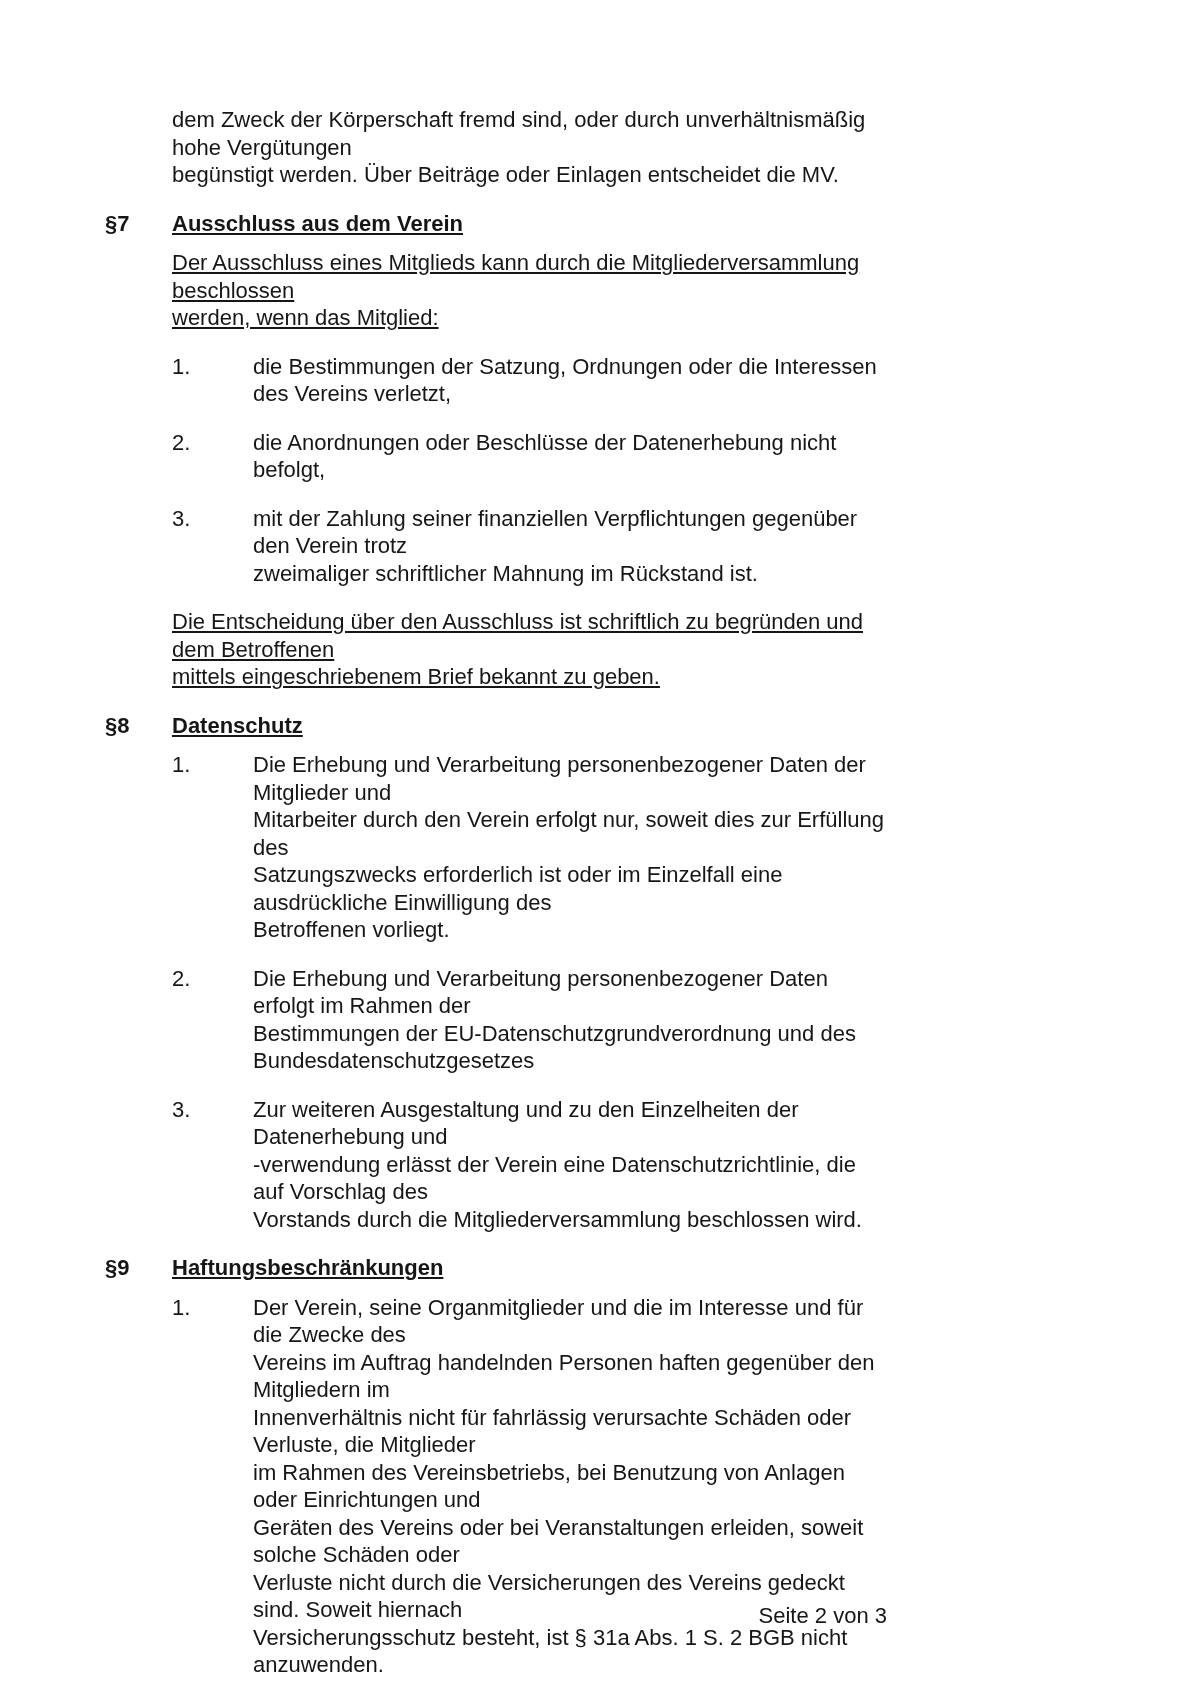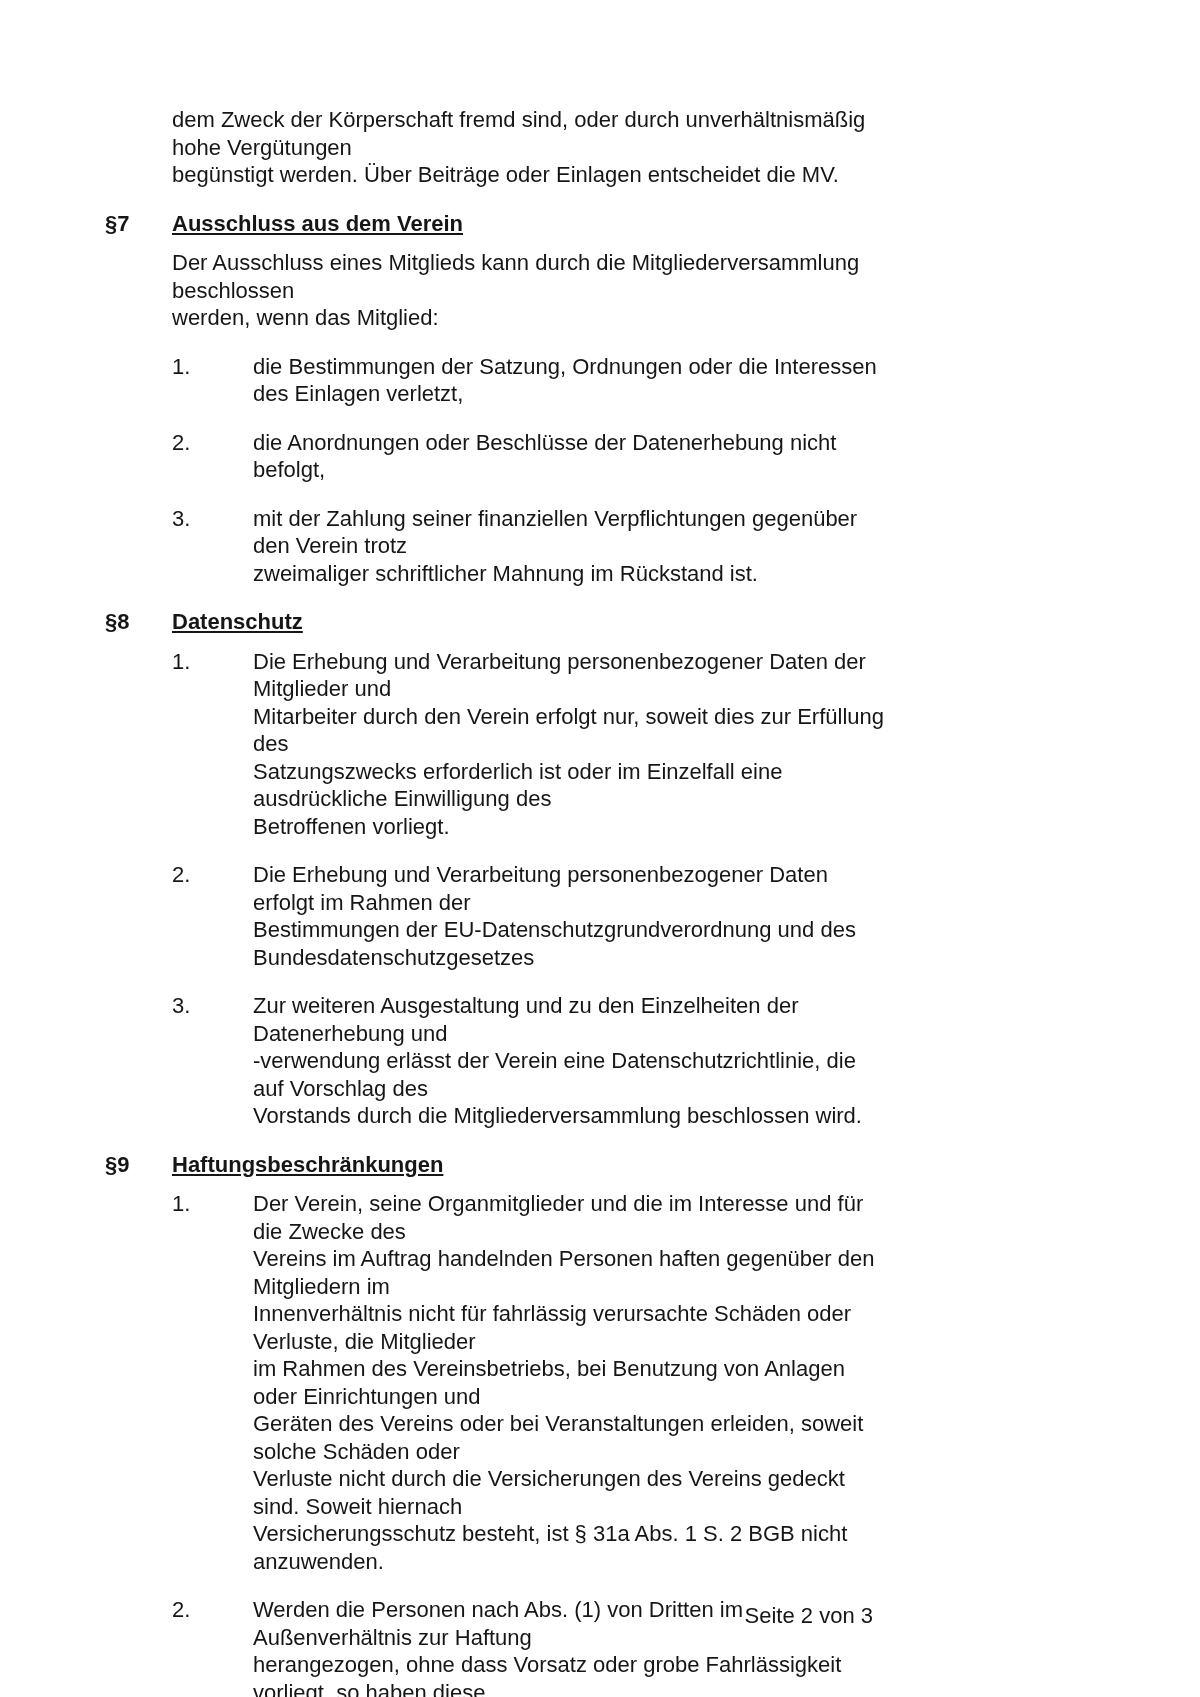--- a/index.html
+++ b/index.html
@@ -32,30 +32,31 @@
     display: flex;
     font-weight: bold;
     margin-bottom: 12px;
   }
   .sec-num { flex: 0 0 67px; }
   .sec-title { flex: 1; text-decoration: underline; }
   .sec-body { margin-left: 67px; }
   .para {
     margin: 0 0 21px 0;
     white-space: pre-line;
+    text-decoration: underline;
   }
   .item {
     display: flex;
     margin: 0 0 21px 0;
   }
   .item-num { flex: 0 0 81px; }
   .item-text { flex: 1; white-space: pre-line; }
   .footer {
     position: absolute;
-    right: 211px;
+    right: 197px;
     bottom: 68px;
     white-space: nowrap;
   }
 </style>
 </head>
 <body>
 
 <div class="doc">
   <div class="intro">dem Zweck der Körperschaft fremd sind, oder durch unverhältnismäßig hohe Vergütungen
 begünstigt werden. Über Beiträge oder Einlagen entscheidet die MV.</div>
@@ -64,31 +65,33 @@
       <div class="section">
         <div class="sec-head">
           <span class="sec-num">§7</span>
           <span class="sec-title">Ausschluss aus dem Verein</span>
         </div>
         <div class="sec-body">
           <div class="para">Der Ausschluss eines Mitglieds kann durch die Mitgliederversammlung beschlossen
 werden, wenn das Mitglied:</div>
           <div class="item">
             <span class="item-num">1.</span>
-            <span class="item-text">die Bestimmungen der Satzung, Ordnungen oder die Interessen des Einlagen verletzt,</span>
+            <span class="item-text">die Bestimmungen der Satzung, Ordnungen oder die Interessen des Vereins verletzt,</span>
           </div>
           <div class="item">
             <span class="item-num">2.</span>
             <span class="item-text">die Anordnungen oder Beschlüsse der Datenerhebung nicht befolgt,</span>
           </div>
           <div class="item">
             <span class="item-num">3.</span>
             <span class="item-text">mit der Zahlung seiner finanziellen Verpflichtungen gegenüber den Verein trotz
 zweimaliger schriftlicher Mahnung im Rückstand ist.</span>
           </div>
+          <div class="para">Die Entscheidung über den Ausschluss ist schriftlich zu begründen und dem Betroffenen
+mittels eingeschriebenem Brief bekannt zu geben.</div>
         </div>
       </div>
       <div class="section">
         <div class="sec-head">
           <span class="sec-num">§8</span>
           <span class="sec-title">Datenschutz</span>
         </div>
         <div class="sec-body">
           <div class="item">
             <span class="item-num">1.</span>

